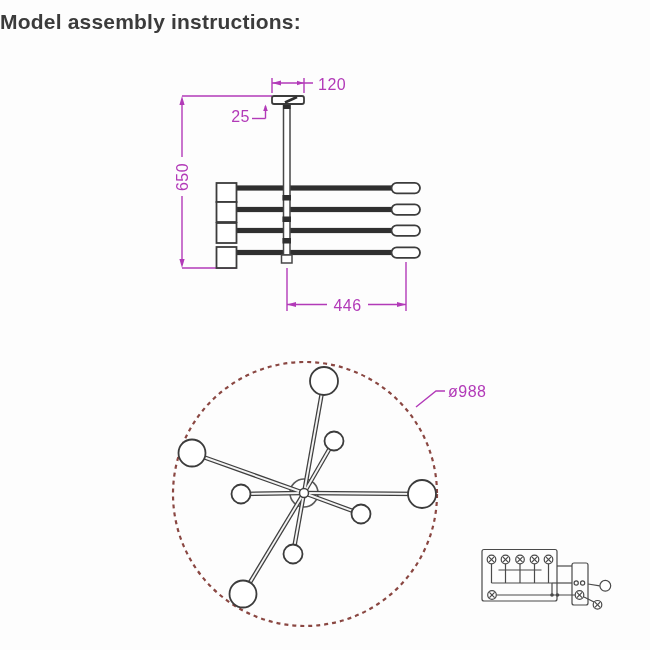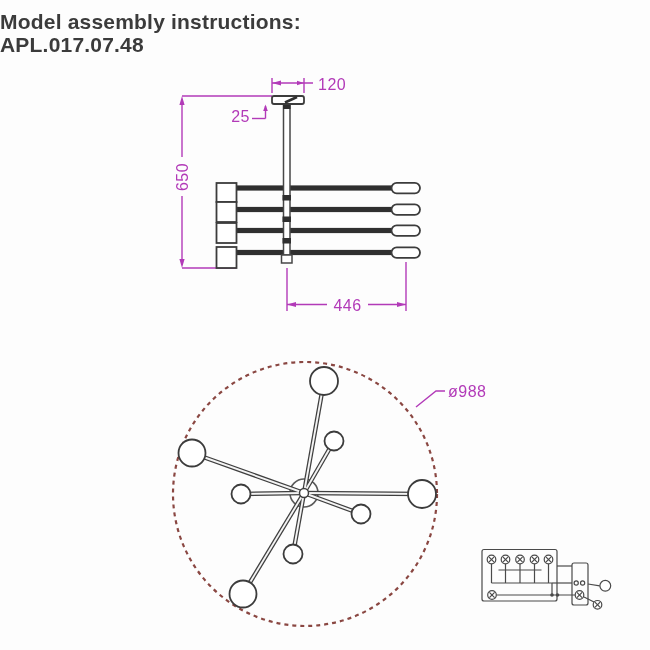--- a/index.html
+++ b/index.html
@@ -33,21 +33,20 @@
   .wire-fill{stroke:#4a4a4a;stroke-width:1.2;fill:#ffffff;}
   .dot{fill:#4a4a4a;stroke:none;}
 </style>
 </head>
 <body>
 
 <div class="page">
 
   <div class="title-block">
     <div class="title-line">Model assembly instructions:</div>
-    <div class="title-line">APL.017.07.48</div>
   </div>
 
   <svg class="drawing-svg" width="650" height="650" viewBox="0 0 650 650">
 
     <defs>
       <g id="xterm">
         <circle r="4.3" class="wire-fill"></circle>
         <line x1="-2.6" y1="-2.6" x2="2.6" y2="2.6" class="wire"></line>
         <line x1="-2.6" y1="2.6" x2="2.6" y2="-2.6" class="wire"></line>
       </g>

